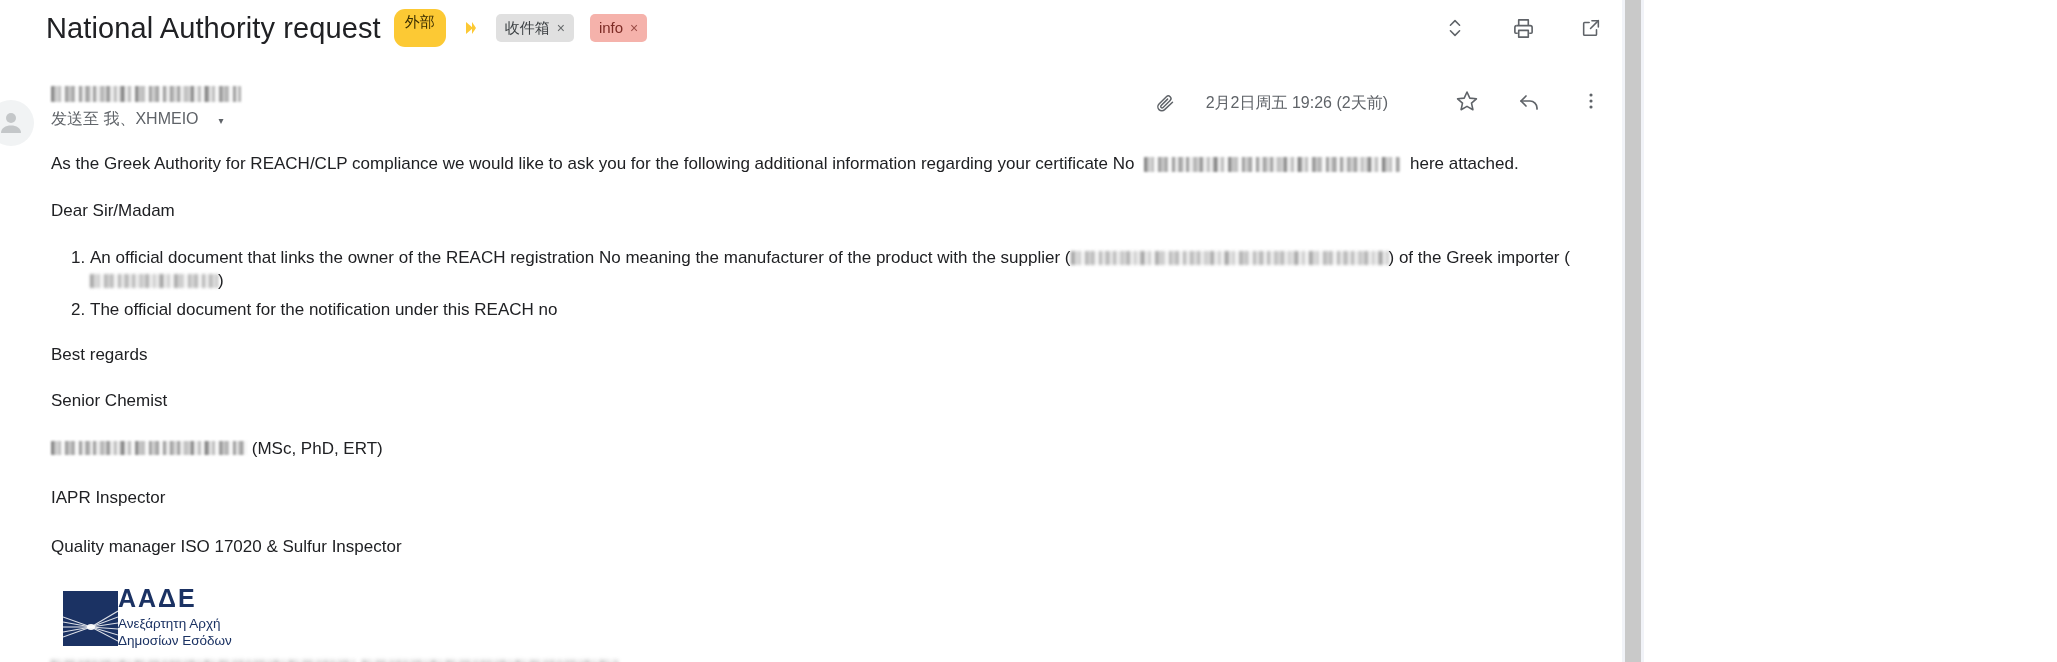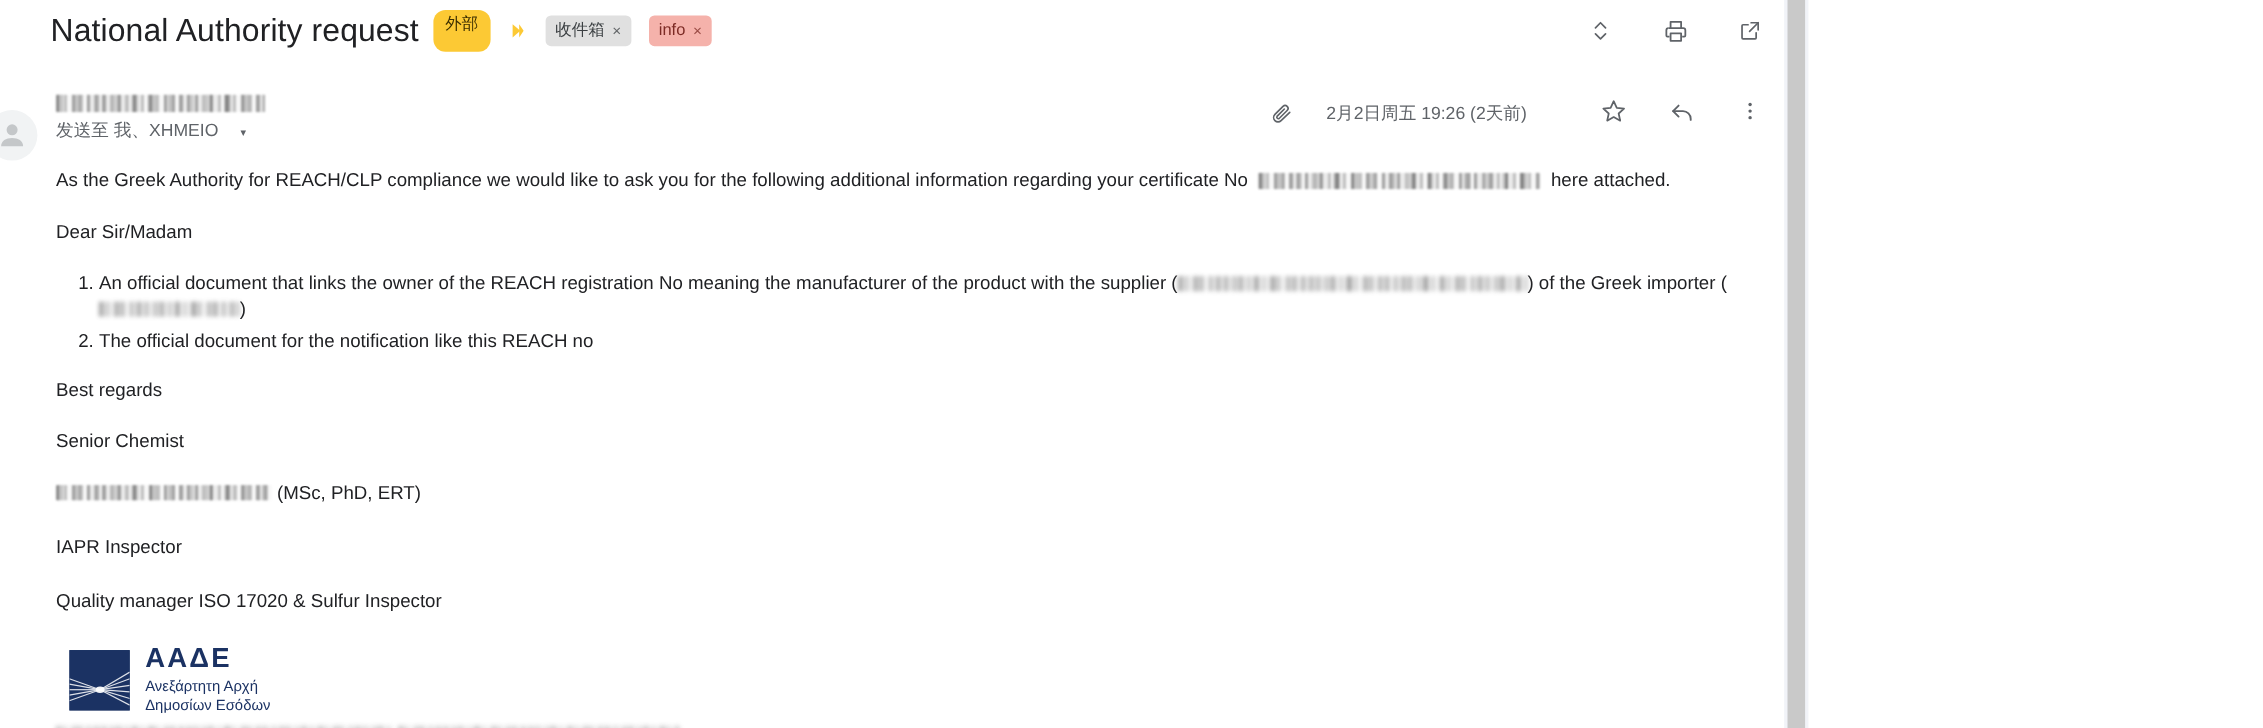--- a/index.html
+++ b/index.html
@@ -178,21 +178,21 @@
     opacity: .92;
   }
   .redact.soft { filter: blur(1.8px); opacity: .75; }
   .redact.light { filter: blur(2.2px); opacity: .55; }
 
   
   .logo-wrap {
     margin-top: 27px;
     display: flex;
     align-items: center;
-    gap: 14px;
+    gap: 0;
     padding-left: 12px;
   }
   .logo-mark {
     width: 55px; height: 55px;
     background: #1b3263;
     position: relative;
     overflow: hidden;
     flex: 0 0 auto;
   }
   .logo-text-main {
@@ -339,21 +339,21 @@
       <span>here attached.</span>
     </p>
 
     <p>Dear Sir/Madam</p>
 
     <ol class="req-list">
       <li>
         <span>An official document that links the owner of the REACH registration No meaning the manufacturer of the product with the supplier (</span><span class="redact soft" style="width:318px;height:14px;"></span><span>) of the Greek importer (</span><span class="redact soft" style="width:128px;height:14px;"></span><span>)</span>
       </li>
       <li>
-        <span>The official document for the notification like this REACH no</span>
+        <span>The official document for the notification under this REACH no</span>
       </li>
     </ol>
 
     <p>Best regards</p>
 
     <div style="margin-top:-2px;">
       <p class="sig-line">Senior Chemist</p>
       <p class="sig-line">
         <span class="redact" style="width:196px;height:14px;vertical-align:-1px;"></span>
         <span>(MSc, PhD, ERT)</span>

